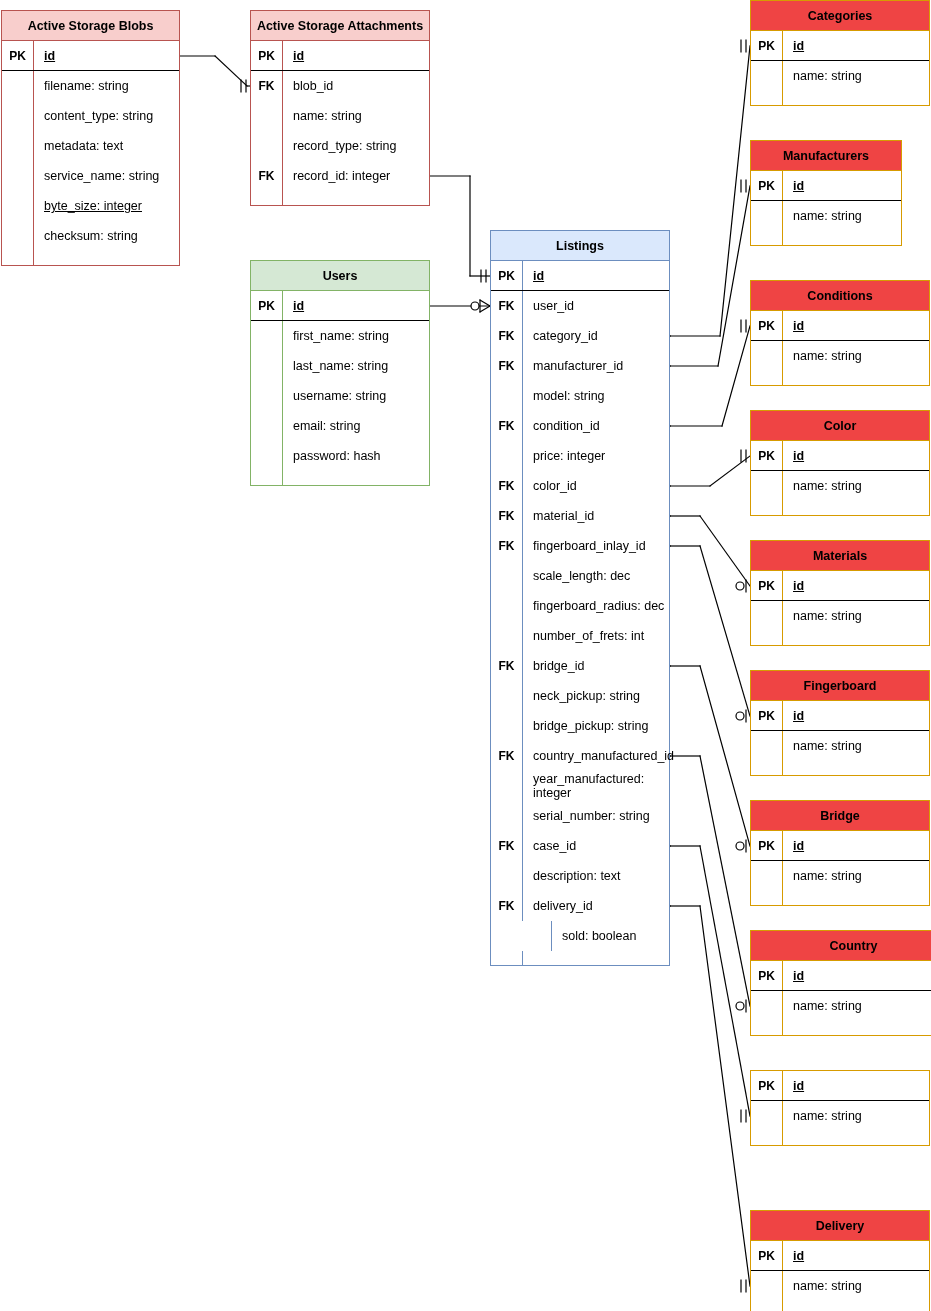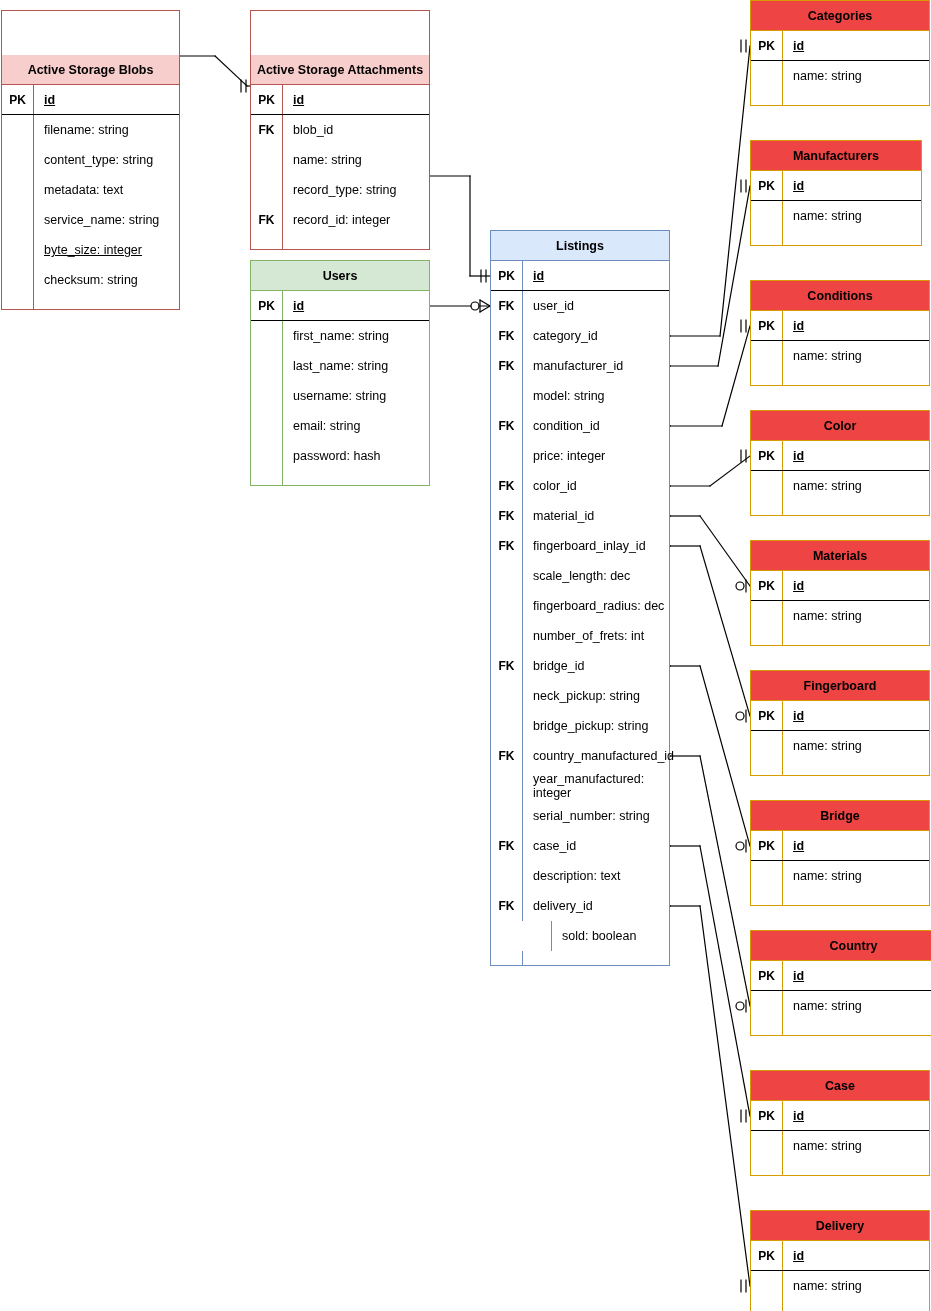--- a/index.html
+++ b/index.html
@@ -17,21 +17,21 @@
   .row .fld{box-sizing:border-box;display:flex;align-items:center;padding-left:10px;
             border-left:1px solid #999;}
   .row.pkrow{border-bottom:1px solid #000;}
   .row.pkrow .fld span{text-decoration:underline;font-weight:bold;}
   .spacer{box-sizing:border-box;display:flex;}
   .spacer .key{box-sizing:border-box;}
   .spacer .fld{box-sizing:border-box;border-left:1px solid #999;}
 
   
   .pal-pink  {border-color:#b85450;}
-  .pal-pink .ent-title{background:#f8cecc;border-bottom-color:#b85450;margin-top:44px;}
+  .pal-pink .ent-title{background:#f8cecc;border-bottom-color:#b85450;}
   .pal-pink .row .fld,.pal-pink .spacer .fld{border-left-color:#b85450;}
   .pal-pink .row.pkrow{border-bottom-color:#000;}
 
   .pal-green {border-color:#82b366;}
   .pal-green .ent-title{background:#d5e8d4;border-bottom-color:#82b366;}
   .pal-green .row .fld,.pal-green .spacer .fld{border-left-color:#82b366;}
 
   .pal-blue  {border-color:#6c8ebf;}
   .pal-blue .ent-title{background:#dae8fc;border-bottom-color:#6c8ebf;}
   .pal-blue .row .fld,.pal-blue .spacer .fld{border-left-color:#6c8ebf;}
@@ -460,21 +460,21 @@
             <div class="fld" style="flex: 1 1 0%;">
               <span>name: string</span>
             </div>
           </div>
           <div class="spacer" style="height: 14px;">
             <div class="key" style="width: 31px; min-width: 31px;"></div>
             <div class="fld" style="flex: 1 1 0%;"></div>
           </div>
         </div>
       </div>
-      <div class="entity pal-orange" style="left: 750px; top: 140px; width: 172px;">
+      <div class="entity pal-orange" style="left: 750px; top: 140px; width: 152px;">
         <div class="ent-title">Manufacturers</div>
         <div class="rows">
           <div class="row pkrow" style="height: 30px;">
             <div class="key" style="width: 31px; min-width: 31px;">PK</div>
             <div class="fld" style="flex: 1 1 0%;">
               <span>id</span>
             </div>
           </div>
           <div class="row" style="height: 30px;">
             <div class="key" style="width: 31px; min-width: 31px;"></div>
@@ -608,21 +608,20 @@
               <span>name: string</span>
             </div>
           </div>
           <div class="spacer" style="height: 14px;">
             <div class="key" style="width: 31px; min-width: 31px;"></div>
             <div class="fld" style="flex: 1 1 0%;"></div>
           </div>
         </div>
       </div>
       <div class="entity pal-orange" style="left: 750px; top: 1070px; width: 180px;">
-        <div class="ent-title">Case</div>
         <div class="rows">
           <div class="row pkrow" style="height: 30px;">
             <div class="key" style="width: 31px; min-width: 31px;">PK</div>
             <div class="fld" style="flex: 1 1 0%;">
               <span>id</span>
             </div>
           </div>
           <div class="row" style="height: 30px;">
             <div class="key" style="width: 31px; min-width: 31px;"></div>
             <div class="fld" style="flex: 1 1 0%;">

